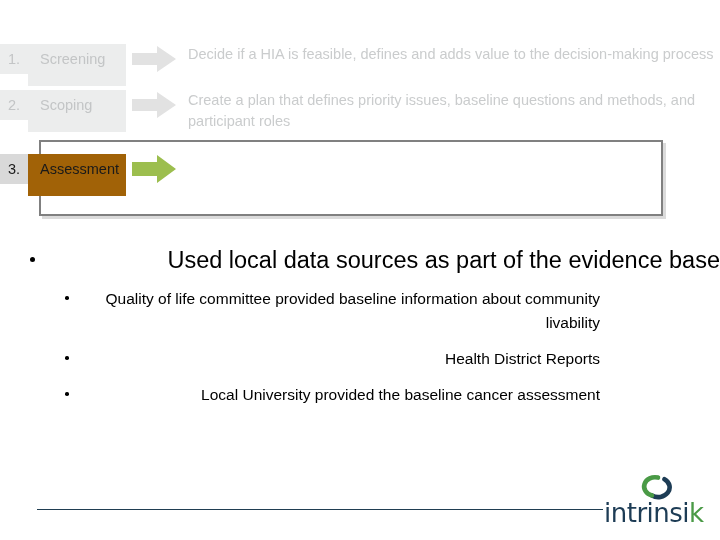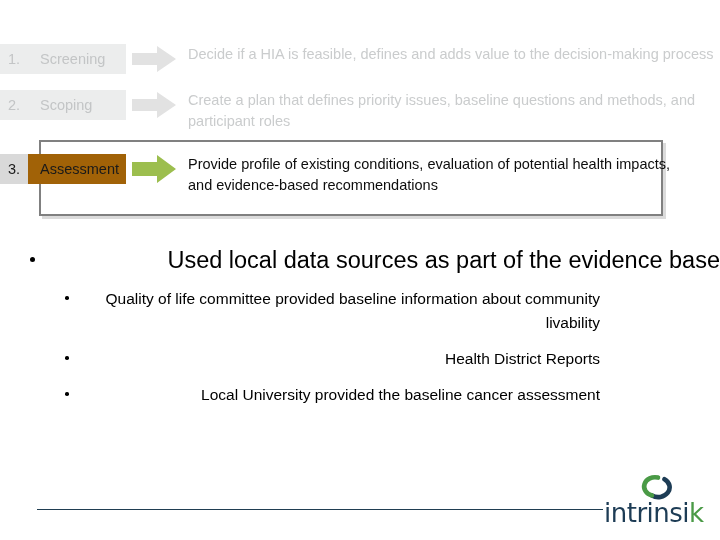--- a/index.html
+++ b/index.html
@@ -35,21 +35,21 @@
   .proc-num {
     width: 28px;
     height: 30px;
     line-height: 30px;
     text-align: center;
     font-size: 14.5px;
     flex: 0 0 auto;
   }
 
   .proc-name {
-    height: 30px;
+    height: 42px;
     line-height: 30px;
     font-size: 14.5px;
     padding-left: 12px;
     flex: 0 0 auto;
     width: 86px;
   }
 
   .proc-arrow-wrap {
     flex: 0 0 auto;
     width: 46px;
@@ -206,21 +206,20 @@
   </div>
 
   <div class="proc-row active" style="top:154px;">
     <div class="proc-num">3.</div>
     <div class="proc-name">Assessment</div>
     <div class="proc-arrow-wrap">
       <svg width="46" height="30" viewBox="0 0 46 30" aria-hidden="true">
         <polygon points="0,8 25,8 25,1 44,15 25,29 25,22 0,22" fill="#9cbe4e"></polygon>
       </svg>
     </div>
-    <div class="proc-desc" style="padding-right:24px;">Provide profile of existing conditions, evaluation of potential health impacts, and evidence-based recommendations</div>
   </div>
 
 </div>
 
 <div id="bullets">
 
   <div class="lvl1">
     <span class="dot"></span>
     <span>Used local data sources as part of the evidence base</span>
   </div>

